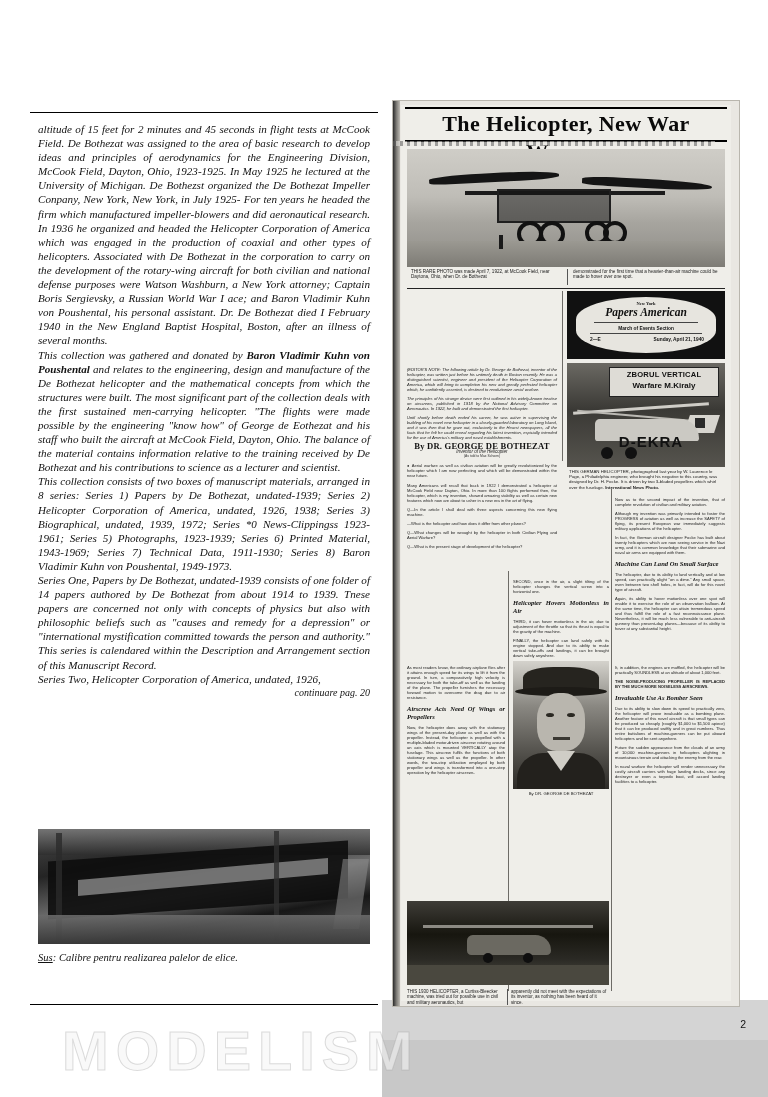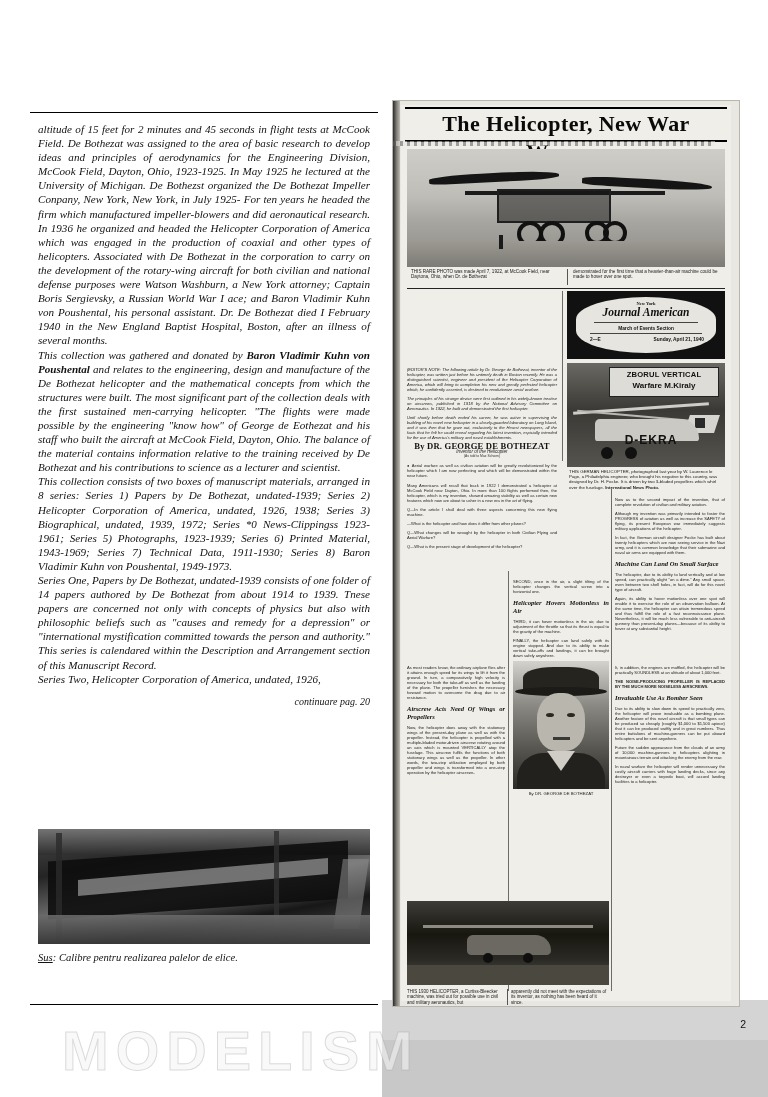--- a/index.html
+++ b/index.html
@@ -19,21 +19,21 @@
 
   
   .article{position:absolute;left:38px;top:122px;width:332px;
            font-style:italic;font-size:11.1px;line-height:14.1px;
            text-align:justify;color:#111;}
   .article p{margin:0 0 0 0;text-indent:0;}
   .article p.tight{margin-top:0;}
   .scope-head{font-weight:bold;font-style:italic;font-size:11.1px;
               margin:11px 0 1px 0;letter-spacing:.2px;}
   .b{font-weight:bold;}
-  .cont{margin-top:9px;text-align:right;font-style:italic;font-size:10px;}
+  .cont{text-align:right;font-style:italic;font-size:10px;}
 
   
   .photo-left{position:absolute;left:38px;top:829px;width:332px;height:115px;
               background:linear-gradient(170deg,#4a4a4a 0%,#242424 28%,#6d6d6d 52%,#171717 72%,#555 100%);
               overflow:hidden;}
   .ph-l-a{position:absolute;left:0;top:0;width:100%;height:26px;
           background:linear-gradient(180deg,#7b7b7b,#2e2e2e);opacity:.85;}
   .ph-l-b{position:absolute;left:10px;top:22px;width:300px;height:58px;
           background:#0d0d0d;transform:skewY(-4deg);opacity:.9;}
   .ph-l-c{position:absolute;left:40px;top:40px;width:250px;height:16px;
@@ -130,21 +130,21 @@
   .zb-rotor{position:absolute;left:6px;top:44px;width:136px;height:3px;background:#cfcdc7;
             transform:rotate(-4deg);}
   .zb-rotor2{position:absolute;left:10px;top:52px;width:120px;height:2px;background:#bbb9b3;
              transform:rotate(5deg);}
   .zb-fus{position:absolute;left:28px;top:56px;width:104px;height:22px;background:#cbc9c3;
           border-radius:10px 40px 6px 6px;}
   .zb-tail{position:absolute;left:120px;top:52px;width:30px;height:18px;background:#d6d4ce;
            transform:skewX(-18deg);}
   .zb-swastika{position:absolute;left:128px;top:55px;width:10px;height:10px;background:#2a2a2a;}
   .zb-reg{position:absolute;left:34px;top:70px;width:100px;text-align:center;font-weight:bold;
-          font-size:12px;color:#111;letter-spacing:1px;}
+          font-size:15px;color:#111;letter-spacing:1px;}
   .zb-wheel1{position:absolute;left:34px;top:84px;width:12px;height:12px;border-radius:50%;background:#111;}
   .zb-wheel2{position:absolute;left:58px;top:84px;width:12px;height:12px;border-radius:50%;background:#111;}
 
   .cap2{position:absolute;left:176px;top:368px;width:156px;font-size:4.4px;line-height:5.2px;color:#1a1a1a;}
   .cap2 b{font-weight:bold;}
 
   
   .col{position:absolute;font-size:4.1px;line-height:5.0px;color:#1c1c1c;text-align:justify;}
   .colA{left:14px;top:262px;width:150px;}
   .colB{left:14px;top:560px;width:98px;}
@@ -281,21 +281,21 @@
       <div class="cap-div"></div>
       <div class="c1b">demonstrated for the first time that a heavier-than-air machine could be made to hover over one spot.</div>
     </div>
 
     <div class="rule-thin"></div>
 
 
     <div class="jbox">
       <div class="joval">
         <div class="jo-ny">New York</div>
-        <div class="jo-t">Journal American</div>
+        <div class="jo-t">Papers American</div>
         <div class="jo-rule"></div>
         <div class="jo-sec">March of Events Section</div>
         <div class="jo-rule2"></div>
         <div class="jo-l">2—E</div>
         <div class="jo-r">Sunday, April 21, 1940</div>
       </div>
     </div>
 
     <div class="np-photo2">
       <div class="zb-rotor"></div>

